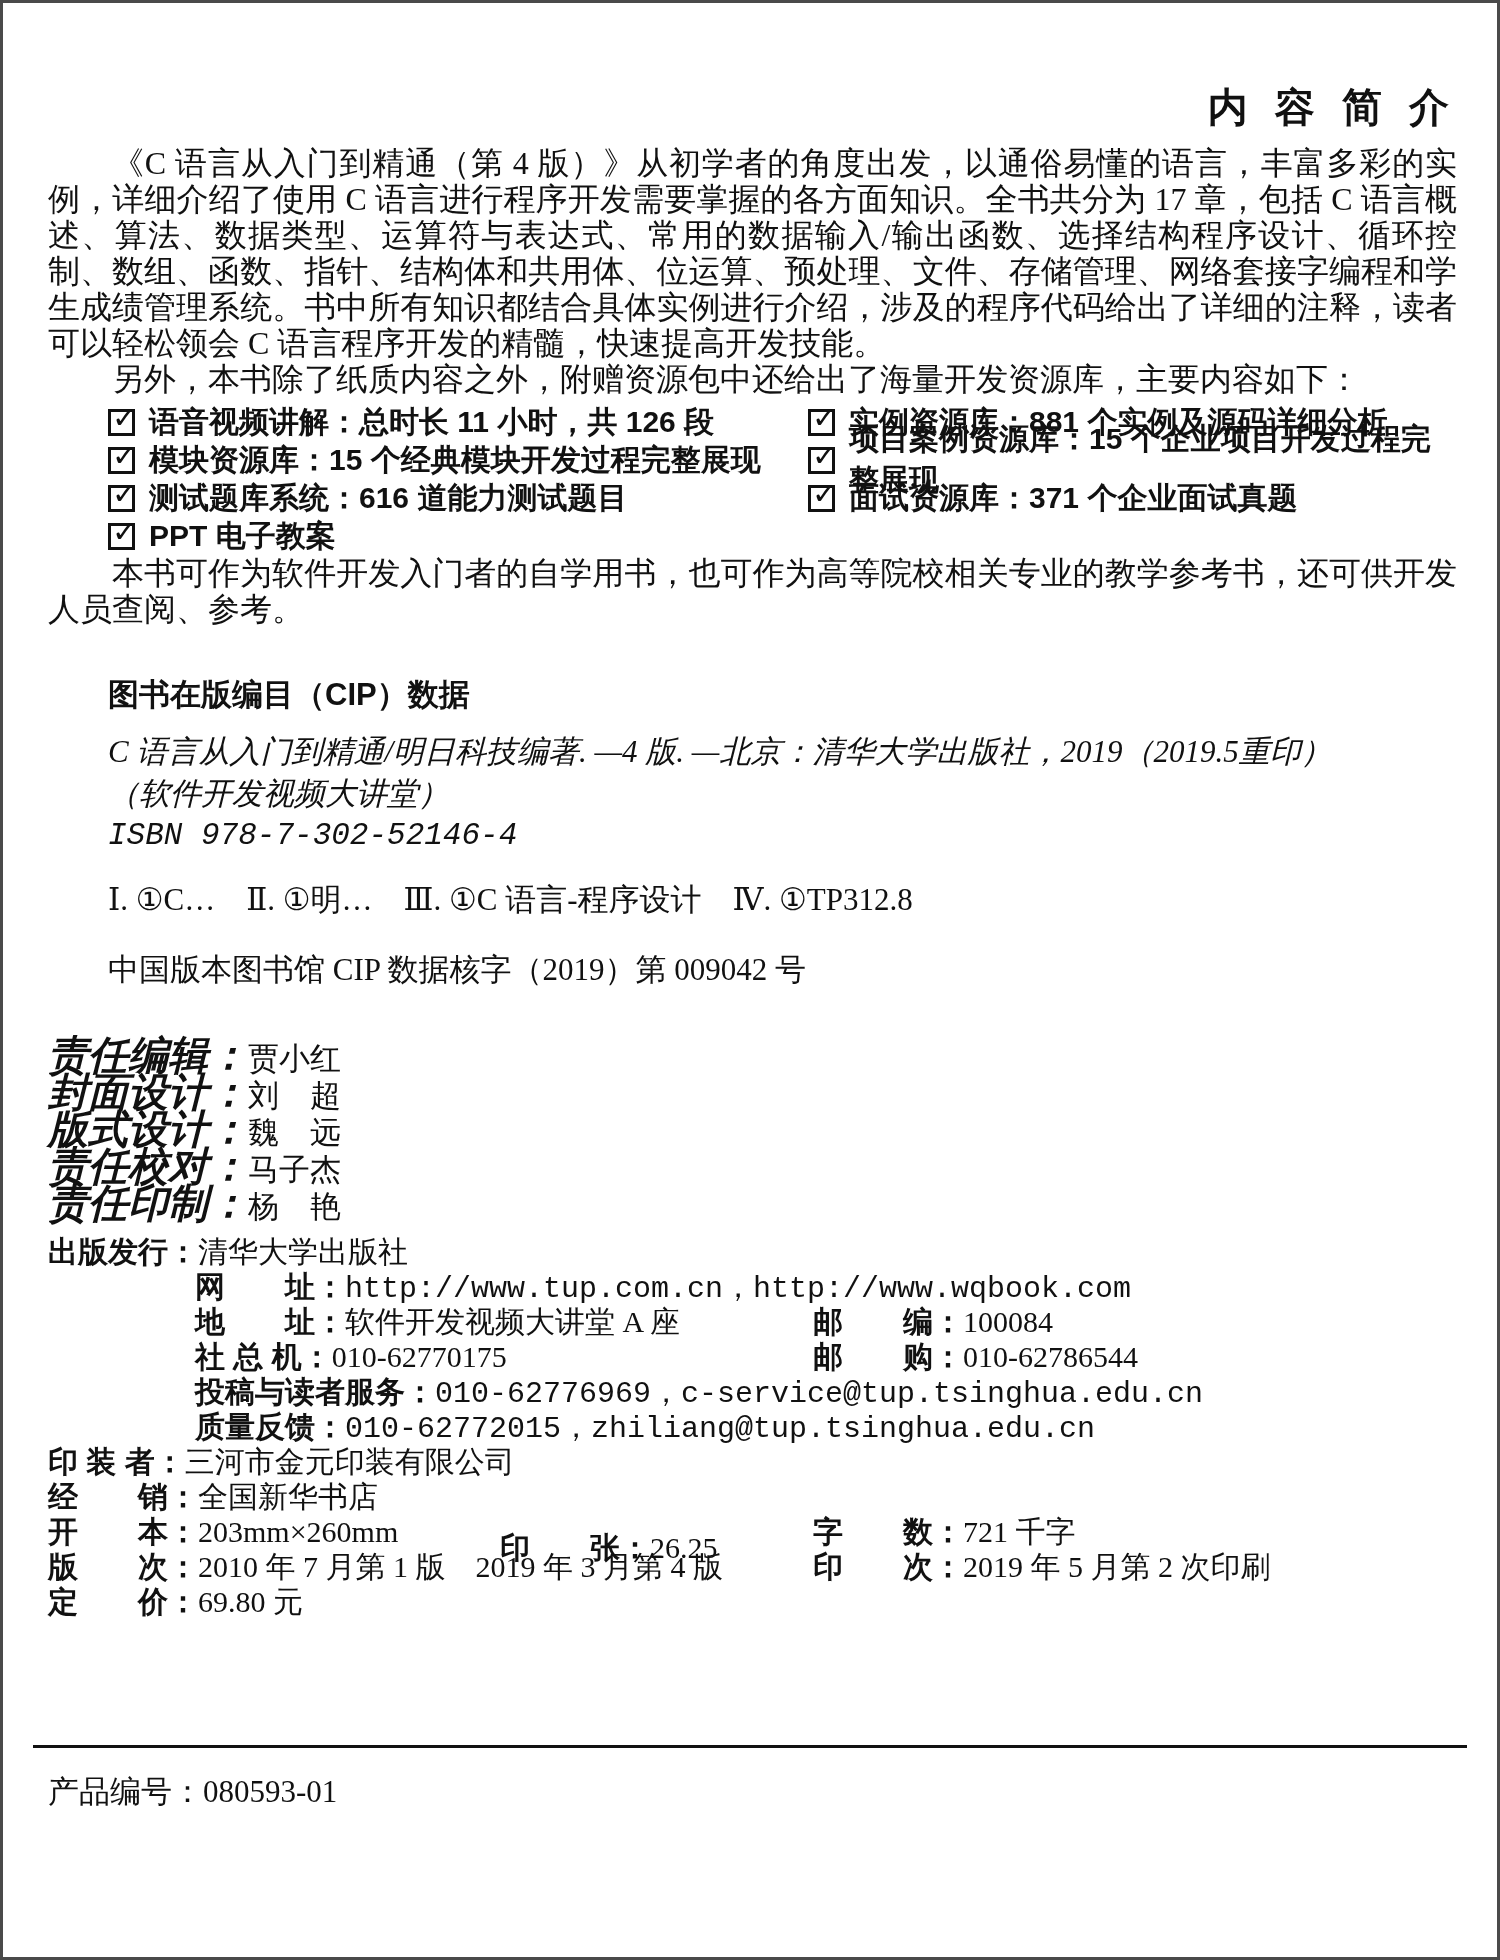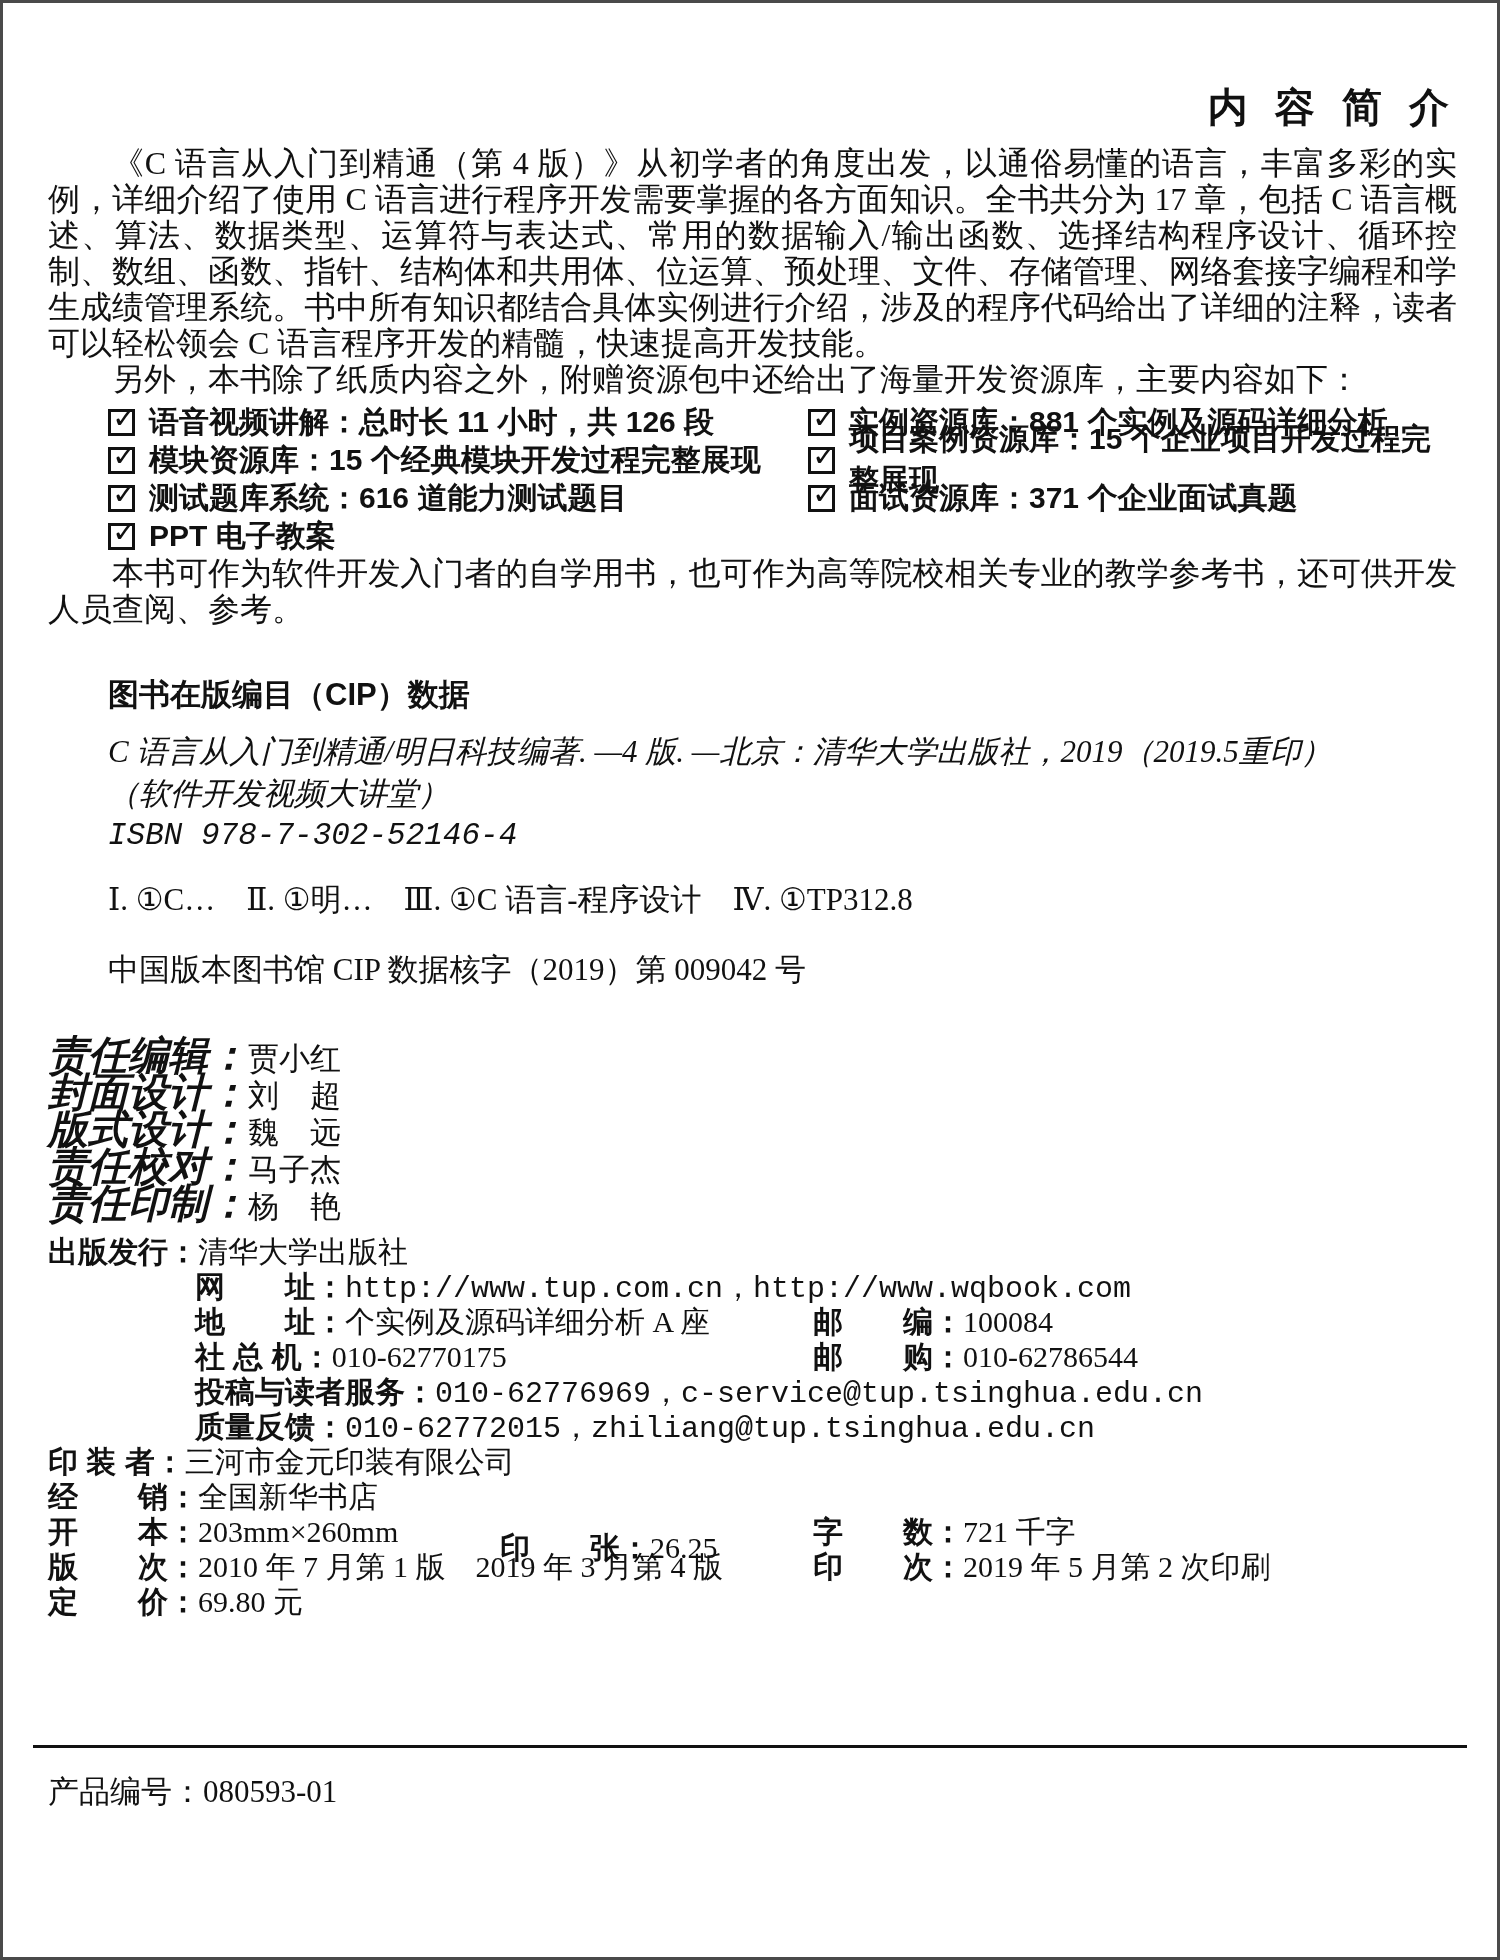--- a/index.html
+++ b/index.html
@@ -151,21 +151,21 @@
     </div>
 
     <div class="publisher">
       <div class="pub-row">
         <span class="lab hei">出版发行：</span><span>清华大学出版社</span>
       </div>
       <div class="pub-row pub-indent">
         <span class="lab hei">网　　址：</span><span class="tt">http://www.tup.com.cn，http://www.wqbook.com</span>
       </div>
       <div class="pub-row pub-indent">
-        <span class="lab hei">地　　址：</span><span>个实例及源码详细分析 A 座</span>
+        <span class="lab hei">地　　址：</span><span>软件开发视频大讲堂 A 座</span>
         <span class="col3"><span class="lab hei">邮　　编：</span><span>100084</span></span>
       </div>
       <div class="pub-row pub-indent">
         <span class="lab hei">社 总 机：</span><span>010-62770175</span>
         <span class="col3"><span class="lab hei">邮　　购：</span><span>010-62786544</span></span>
       </div>
       <div class="pub-row pub-indent">
         <span class="lab hei">投稿与读者服务：</span><span class="tt">010-62776969，c-service@tup.tsinghua.edu.cn</span>
       </div>
       <div class="pub-row pub-indent">

